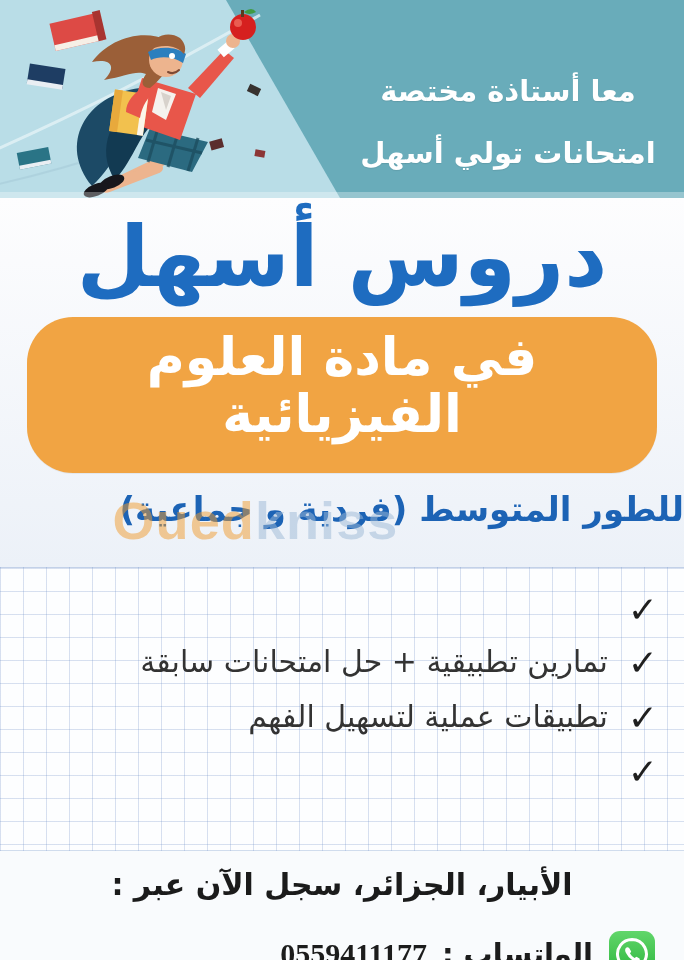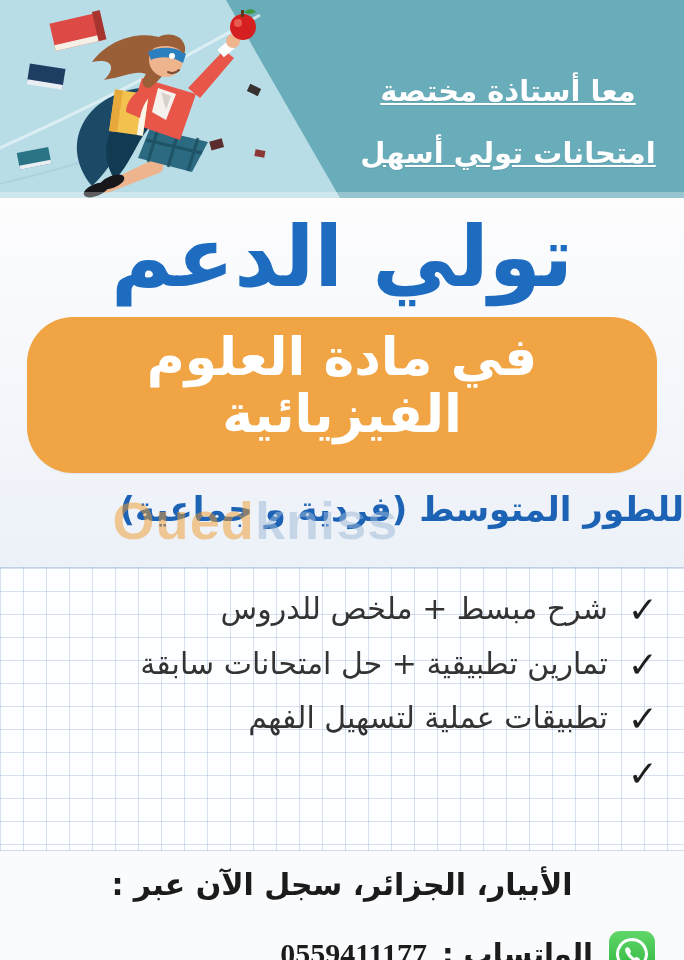--- a/index.html
+++ b/index.html
@@ -14,21 +14,21 @@
   
   .header{
     position:relative; width:684px; height:198px;
     background:#69acba; overflow:hidden;
   }
   .header-illustration{ position:absolute; left:0; top:0; }
   .header-text{
     position:absolute; right:0; top:0; width:340px; height:248px;
     display:flex; flex-direction:column; justify-content:center;
     gap:28px; text-align:center; color:#ffffff; direction:rtl;
-    padding:6px 12px 10px 0; z-index:2;text-decoration:underline;
+    padding:6px 12px 10px 0; z-index:2;
   }
   .header-line{ font-size:29px; font-weight:600; letter-spacing:.5px;
     text-shadow:0 1px 1px rgba(0,0,0,.08); white-space:nowrap; }
   .header-bottom-strip{
     position:absolute; left:0; bottom:0; width:100%; height:6px;
     background:rgba(255,255,255,.30); z-index:3;
   }
 
   
   .upper{ background:linear-gradient(#fdfdfe, #ecf1f8); padding-bottom:6px; }
@@ -189,37 +189,36 @@
 
     <div class="header-text">
       <div class="header-line">معا أستاذة مختصة</div>
       <div class="header-line">امتحانات تولي أسهل</div>
     </div>
     <div class="header-bottom-strip"></div>
   </div>
 
   <div class="upper">
 
-    <h1 class="main-title">تولي الدعم</h1>
+    <h1 class="main-title">دروس أسهل</h1>
 
     <div class="pill">في مادة العلوم الفيزيائية</div>
 
     <div class="subtitle-wrap">
       <div class="subtitle">للطور المتوسط (فردية و جماعية)</div>
       <div class="watermark">
         <span class="wm1">Oued</span><span class="wm2">kniss</span>
       </div>
     </div>
   </div>
 
   <div class="grid-section">
 
     <div class="check-row">
       <span class="check-mark">✓</span>
-      <span class="check-text">شرح مبسط + ملخص للدروس</span>
     </div>
     <div class="check-row">
       <span class="check-mark">✓</span>
       <span class="check-text">تمارين تطبيقية + حل امتحانات سابقة</span>
     </div>
     <div class="check-row">
       <span class="check-mark">✓</span>
       <span class="check-text">تطبيقات عملية لتسهيل الفهم</span>
     </div>
     <div class="check-row">

